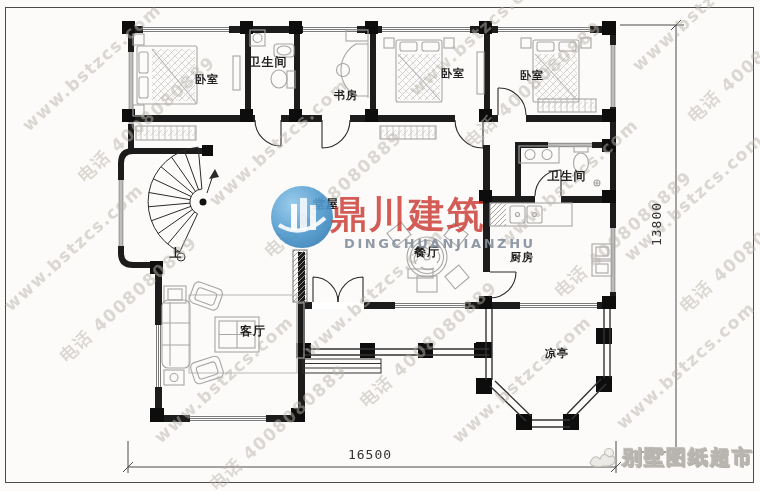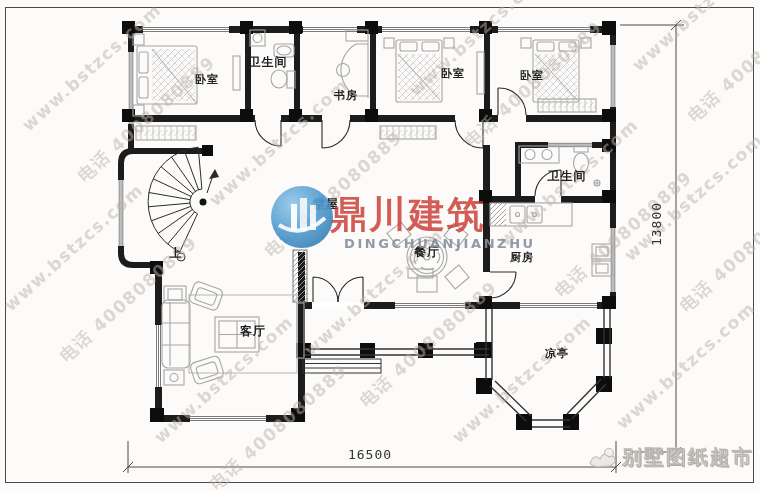--- a/index.html
+++ b/index.html
@@ -18,21 +18,21 @@
   .dim{position:absolute;transform:translate(-50%,-50%);font-size:13px;color:#333;letter-spacing:1px;
        font-family:"DejaVu Sans Mono","DejaVu Sans",monospace;}
   .dim.vert{transform:translate(-50%,-50%) rotate(-90deg);}
   .logo{position:absolute;left:0;top:0;z-index:5;pointer-events:none;}
   .logo-circle{position:absolute;left:269px;top:184px;width:66px;height:66px;opacity:.88;}
   .logo-cn{position:absolute;left:330px;top:190px;font-size:37px;font-weight:bold;letter-spacing:2px;
            color:rgba(199,47,40,0.78);white-space:nowrap;}
   .logo-en{position:absolute;left:344px;top:236px;font-size:13px;font-weight:bold;letter-spacing:2.6px;
            color:rgba(132,142,156,0.9);white-space:nowrap;}
   .brand{position:absolute;left:588px;top:444px;z-index:6;display:flex;align-items:center;gap:4px;}
-  .brand-text{font-size:20px;font-weight:normal;letter-spacing:2px;color:#f0edе9;color:#f0ede9;
+  .brand-text{font-size:20px;font-weight:bold;letter-spacing:2px;color:#f0edе9;color:#f0ede9;
               -webkit-text-stroke:1px #b8b4af;text-shadow:1px 1px 0 #a9a6a1, -1px -1px 0 #d8d5d0;}
 </style>
 </head>
 <body>
 
 <div class="stage">
 
   <svg class="plan" width="760" height="491" viewBox="0 0 760 491">
     <defs>
       <radialGradient id="lgrad" cx="35%" cy="30%" r="80%">

